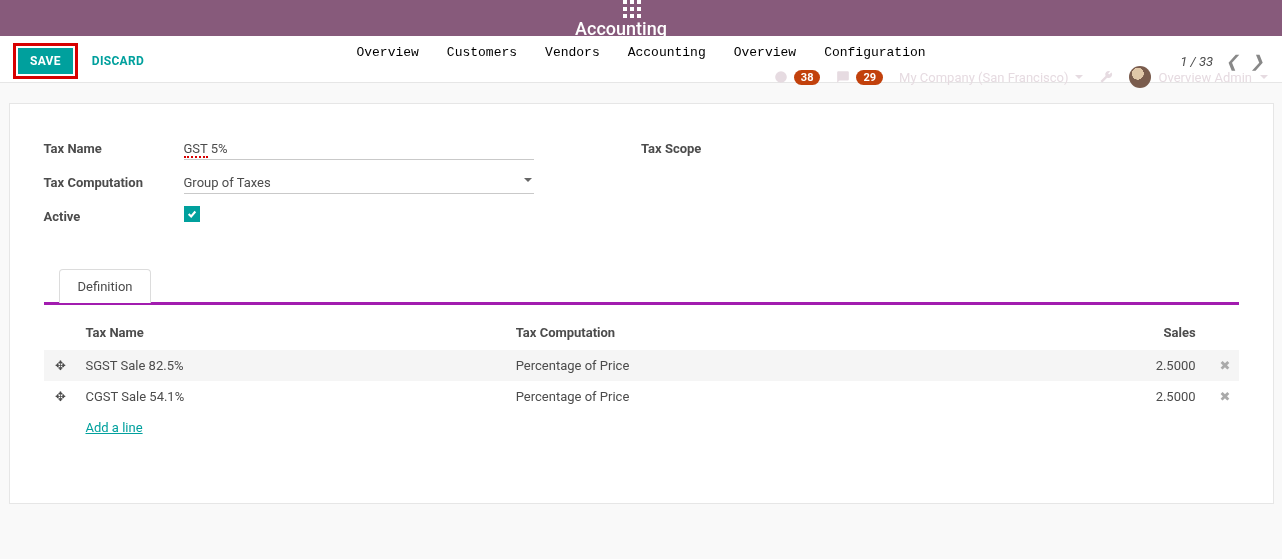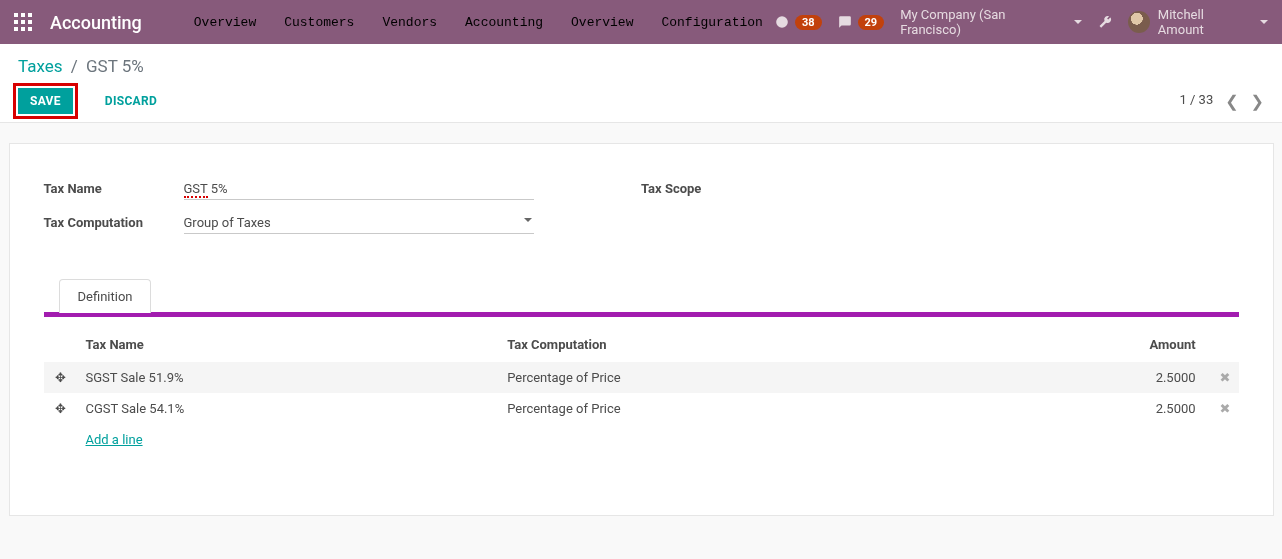--- a/index.html
+++ b/index.html
@@ -1,18 +1,18 @@
 <!DOCTYPE html>
 <html><head>
   <meta charset="utf-8">
   <style>
     * { margin:0; padding:0; box-sizing:border-box; font-family:-apple-system,BlinkMacSystemFont,"Segoe UI",Roboto,"Helvetica Neue",Arial,sans-serif; }
     body { background:#f9f9f9; color:#4c4c4c; font-size:13px; width:1282px; }
     
-    .topnav { background:#875a7b; height:44px; display:flex; align-items:center; color:#fff; padding:0 14px; }
+    .topnav { background:#875a7b; height:36px; display:flex; align-items:center; color:#fff; padding:0 14px;flex-direction:column; }
     .apps-icon { width:18px; height:18px; display:inline-grid; grid-template-columns:repeat(3,4px); grid-template-rows:repeat(3,4px); gap:3px; margin-right:18px; cursor:pointer; }
     .apps-icon span { background:#fff; }
     .brand { font-size:18px; font-weight:500; margin-right:40px; }
     .menu { display:flex; gap:4px; }
     .menu-item { color:#000000; padding:6px 12px; cursor:pointer; font-size:13px;font-family:Liberation Mono, monospace; }
     .nav-right { margin-left:auto; display:flex; align-items:center; gap:16px; }
     .pill { display:flex; align-items:center; gap:6px; cursor:pointer; }
     .badge { background:#c2410c; color:#fff; border-radius:10px; padding:1px 7px; font-size:11px; font-weight:700; }
     .pill svg { width:14px; height:14px; fill:#e6dbe1; }
     .company { display:flex; align-items:center; gap:6px; cursor:pointer; color:#e6dbe1; font-size:13px; }
@@ -20,38 +20,38 @@
     .wrench svg { width:14px; height:14px; fill:#e6dbe1; cursor:pointer; }
     .user { display:flex; align-items:center; gap:8px; cursor:pointer; color:#e6dbe1; }
     .avatar { width:22px; height:22px; border-radius:50%; background:radial-gradient(circle at 40% 35%,#e0c7a8 0 30%,#7a5c4d 31% 100%); }
     
     .subheader { background:#fff; border-bottom:1px solid #e6e6e6; padding:12px 18px 8px 18px; }
     .crumbs { font-size:17px; color:#6c757d; margin-bottom:12px; }
     .crumbs a { color:#00a09d; text-decoration:none; }
     .crumbs .sep { margin:0 4px; }
     .actions-row { display:flex; align-items:center; }
     .btn-save { background:#00a09d; color:#fff; border:none; padding:6px 12px; font-size:12px; font-weight:700; letter-spacing:.3px; cursor:pointer; outline:3px solid #d70000; outline-offset:2px; }
-    .btn-discard { color:#00a09d; background:none; border:none; padding:6px 12px; font-size:12px; font-weight:700; letter-spacing:.3px; cursor:pointer; margin-left:20px; }
-    .pager { margin-left:auto; display:flex; align-items:flex-start; gap:12px; color:#4c4c4c; }
+    .btn-discard { color:#00a09d; background:none; border:none; padding:6px 12px; font-size:12px; font-weight:700; letter-spacing:.3px; cursor:pointer; margin-left:7px; }
+    .pager { margin-left:auto; display:flex; align-items:center; gap:12px; color:#4c4c4c;font-style:italic; }
     .pager-arrow { cursor:pointer; color:#888; font-size:16px; user-select:none; }
     
     .sheet-wrap { padding:20px 0 30px 0; display:flex; justify-content:center; }
     .sheet { background:#fff; border:1px solid #e6e6e6; width:1265px; padding:34px 34px 60px 34px; }
     .form-row { display:flex; }
     .col { width:50%; }
     .field { display:flex; align-items:flex-start; margin-bottom:12px; }
     .field label { width:140px; font-size:13px; color:#4c4c4c; font-weight:700; padding-top:3px; }
     .field .control { flex:1; max-width:350px; position:relative; }
     .underline-input { border:none; border-bottom:1px solid #c9c9c9; width:100%; padding:3px 0; font-size:13px; color:#4c4c4c; background:transparent; outline:none; }
     .select-caret { position:absolute; right:2px; top:6px; pointer-events:none; width:0; height:0; border-left:4px solid transparent; border-right:4px solid transparent; border-top:4px solid #666; }
     .chk { width:16px; height:16px; background:#00a09d; display:inline-flex; align-items:center; justify-content:center; cursor:pointer; }
     .chk svg { width:10px; height:10px; stroke:#fff; stroke-width:2.5; fill:none; }
     .misspell { border-bottom:2px dotted #d70000; }
     
-    .tabs { margin-top:32px; border-bottom:5px solid #a21caf; display:flex;padding-left:15px; }
+    .tabs { margin-top:32px; border-bottom:3px solid #a21caf; display:flex;padding-left:15px; }
     .tab { padding:9px 18px; font-size:13px; color:#6c757d; cursor:pointer; border:1px solid transparent; border-bottom:none; position:relative; top:1px; }
     .tab.active { color:#4c4c4c; border-color:#dcdcdc; background:#fff; border-top-left-radius:4px; border-top-right-radius:4px; }
     
     table.lines { width:100%; border-collapse:collapse; margin-top:10px; }
     table.lines th { text-align:left; font-size:13px; color:#4c4c4c; font-weight:700; padding:10px 8px; }
     table.lines th.amt { text-align:right; }
     table.lines td { font-size:13px; color:#4c4c4c; padding:8px 8px; }
     table.lines tbody tr:first-child { background:#f5f5f5; }
     .drag { color:#888; cursor:grab; width:20px; text-align:center; }
     .amt-cell { text-align:right; white-space:nowrap; }
@@ -99,32 +99,27 @@
       <span>My Company (San Francisco)</span>
       <span class="caret"></span>
     </div>
     <div class="wrench">
       <svg viewBox="0 0 24 24">
           <path d="M22 6.9a6 6 0 01-8 7.9l-8.6 8.6-2.8-2.8L11.2 12A6 6 0 0119.1 4l-3.5 3.5 1 1 0 0 1 1L21 6l1 .9z"></path>
         </svg>
     </div>
     <div class="user">
       <div class="avatar"></div>
-      <span>Mitchell Amount</span>
+      <span>Overview Admin</span>
       <span class="caret"></span>
     </div>
   </div>
 </div>
 
 <div class="subheader">
-  <div class="crumbs">
-    <a href="#">Taxes</a>
-    <span class="sep">/</span>
-    <span>GST 5%</span>
-  </div>
   <div class="actions-row">
     <button class="btn-save">SAVE</button>
     <button class="btn-discard">DISCARD</button>
     <div class="pager">
       <span>1 / 33</span>
       <span class="pager-arrow">❮</span>
       <span class="pager-arrow">❯</span>
     </div>
   </div>
 </div>
@@ -140,46 +135,56 @@
             <div class="underline-input" title="GST 5%"><span class="misspell">GST</span><span> 5%</span></div>
           </div>
         </div>
         <div class="field">
           <label>Tax Computation</label>
           <div class="control">
             <div class="underline-input">Group of Taxes</div>
             <div class="select-caret"></div>
           </div>
         </div>
+        <div class="field">
+          <label>Active</label>
+          <div class="control">
+            <div class="chk">
+              <svg viewBox="0 0 12 12">
+                  <polyline points="2,6 5,9 10,3"></polyline>
+                </svg>
+            </div>
+          </div>
+        </div>
       </div>
       <div class="col">
         <div class="field">
           <label>Tax Scope</label>
         </div>
       </div>
     </div>
 
     <div class="tabs">
       <div class="tab active">Definition</div>
     </div>
 
     <table class="lines">
       <thead>
         <tr>
           <th style="width:34px;"></th>
           <th>Tax Name</th>
           <th>Tax Computation</th>
-          <th class="amt">Amount</th>
+          <th class="amt">Sales</th>
           <th style="width:28px;"></th>
         </tr>
       </thead>
       <tbody>
         <tr>
           <td class="drag">✥</td>
-          <td>SGST Sale 51.9%</td>
+          <td>SGST Sale 82.5%</td>
           <td>Percentage of Price</td>
           <td class="amt-cell"><span>2.5000</span></td>
           <td><span class="x">✖</span></td>
         </tr>
         <tr>
           <td class="drag">✥</td>
           <td>CGST Sale 54.1%</td>
           <td>Percentage of Price</td>
           <td class="amt-cell"><span>2.5000</span></td>
           <td><span class="x">✖</span></td>

